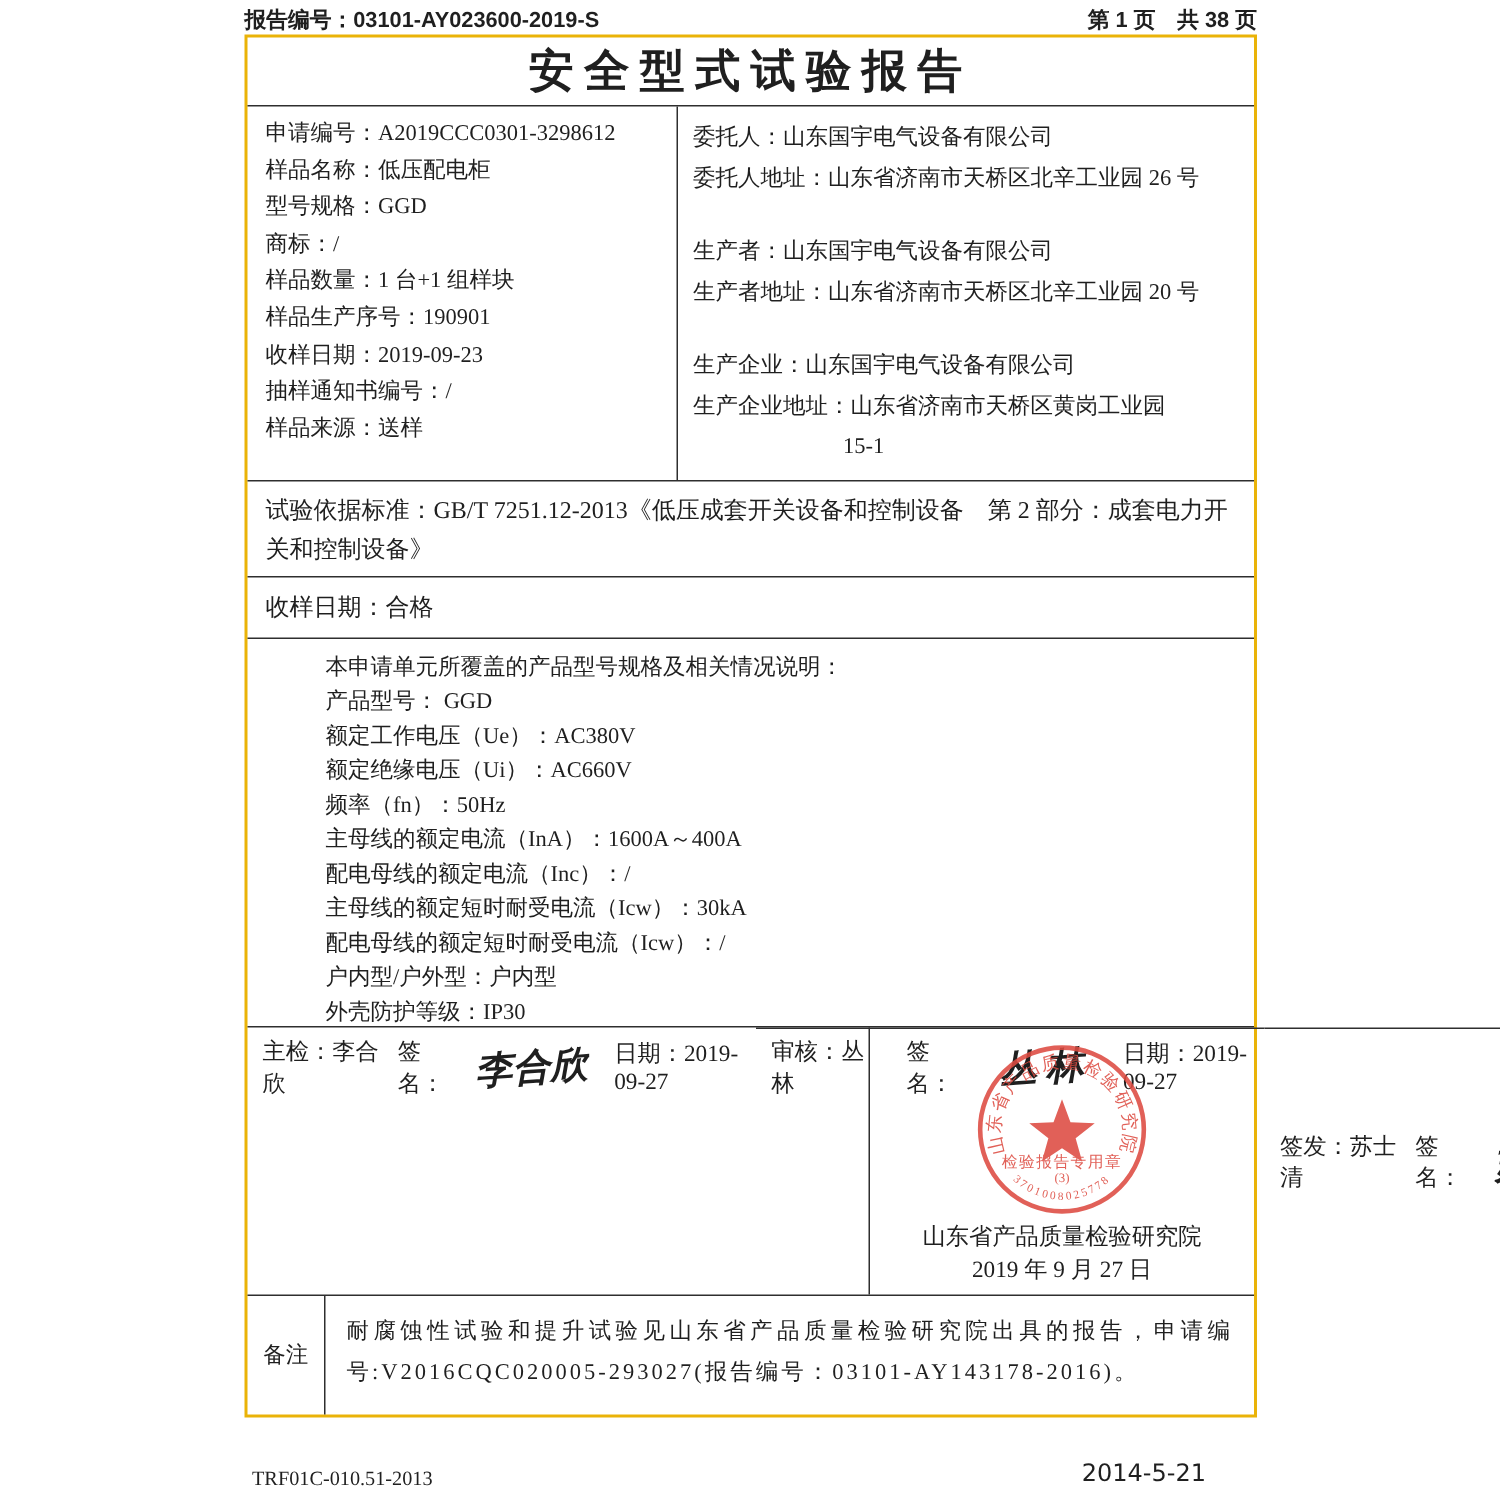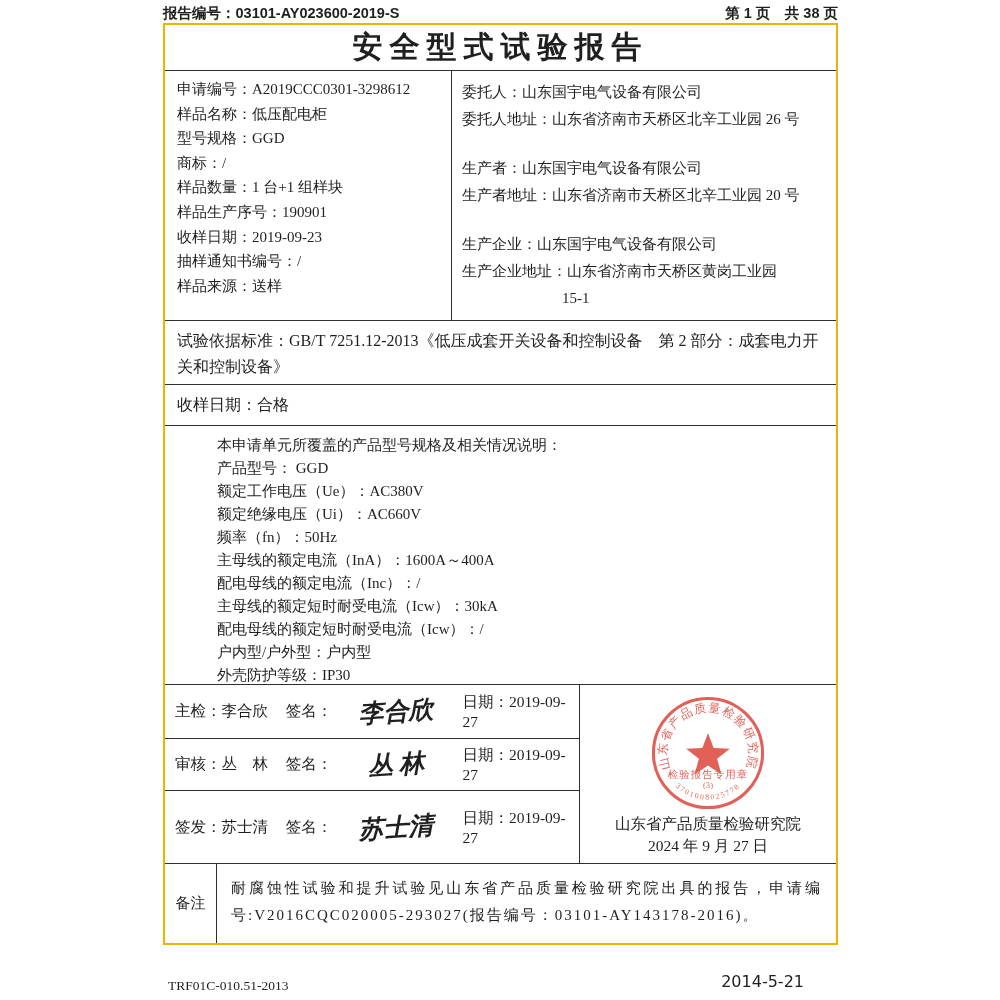--- a/index.html
+++ b/index.html
@@ -27,21 +27,21 @@
   .grp-gap { margin-top:22px; }
   .indent { padding-left:100px; }
 
   .standard-row { height:64px; padding:7px 12px 0 12px; font-size:16px; line-height:26px; }
   .conclusion-row { height:41px; display:flex; align-items:center; padding-left:12px; font-size:16px; }
 
   .details-row { height:259px; padding:8px 8px 0 12px; font-size:15px; }
   .details-row div { line-height:23px;margin-left:40px; }
 
   .sign-row { height:179px; display:flex; }
-  .sign-left { width:415px; border-right:1.5px solid #2e2e2e; display:flex; flex-direction:column; }
+  .sign-left { width:415px; border-right:1.5px solid #2e2e2e; display:flex; flex-direction:row; }
   .sig { display:flex; align-items:center; padding-left:10px; font-size:15.5px; border-top:1.5px solid #2e2e2e; }
   .sig:first-child { border-top:none; }
   .sig-1 { height:53px; } .sig-2 { height:52px; } .sig-3 { flex:1; }
   .sig-role { width:113px; }
   .sig-label { width:48px; }
   .sig-hand { width:128px; text-align:center; font-size:25px; font-style:italic; font-weight:600;
               transform:rotate(-4deg); white-space:nowrap; }
   .sig-date { margin-left:4px; }
 
   .seal-cell { flex:1; position:relative; }
@@ -146,21 +146,21 @@
             <textPath href="#sealArcTop" startOffset="50%" text-anchor="middle">山东省产品质量检验研究院</textPath>
           </text>
           <text x="70" y="96" text-anchor="middle" font-size="11" letter-spacing="1" fill="#dd4b41">检验报告专用章</text>
           <text x="70" y="106.5" text-anchor="middle" font-size="9" fill="#dd4b41">(3)</text>
           <text font-size="8" letter-spacing="1.8" fill="#dd4b41">
             <textPath href="#sealArcBot" startOffset="50%" text-anchor="middle">3701008025778</textPath>
           </text>
         </g>
       </svg>
       <div class="seal-org">山东省产品质量检验研究院</div>
-      <div class="seal-date">2024 年 9 月 27 日</div>
+      <div class="seal-date">2019 年 9 月 27 日</div>
     </div>
   </div>
 
   <div class="row remark-row">
     <div class="remark-label">备注</div>
     <div class="remark-content">耐腐蚀性试验和提升试验见山东省产品质量检验研究院出具的报告，申请编号:V2016CQC020005-293027(报告编号：03101-AY143178-2016)。</div>
   </div>
 
 </div>
 

